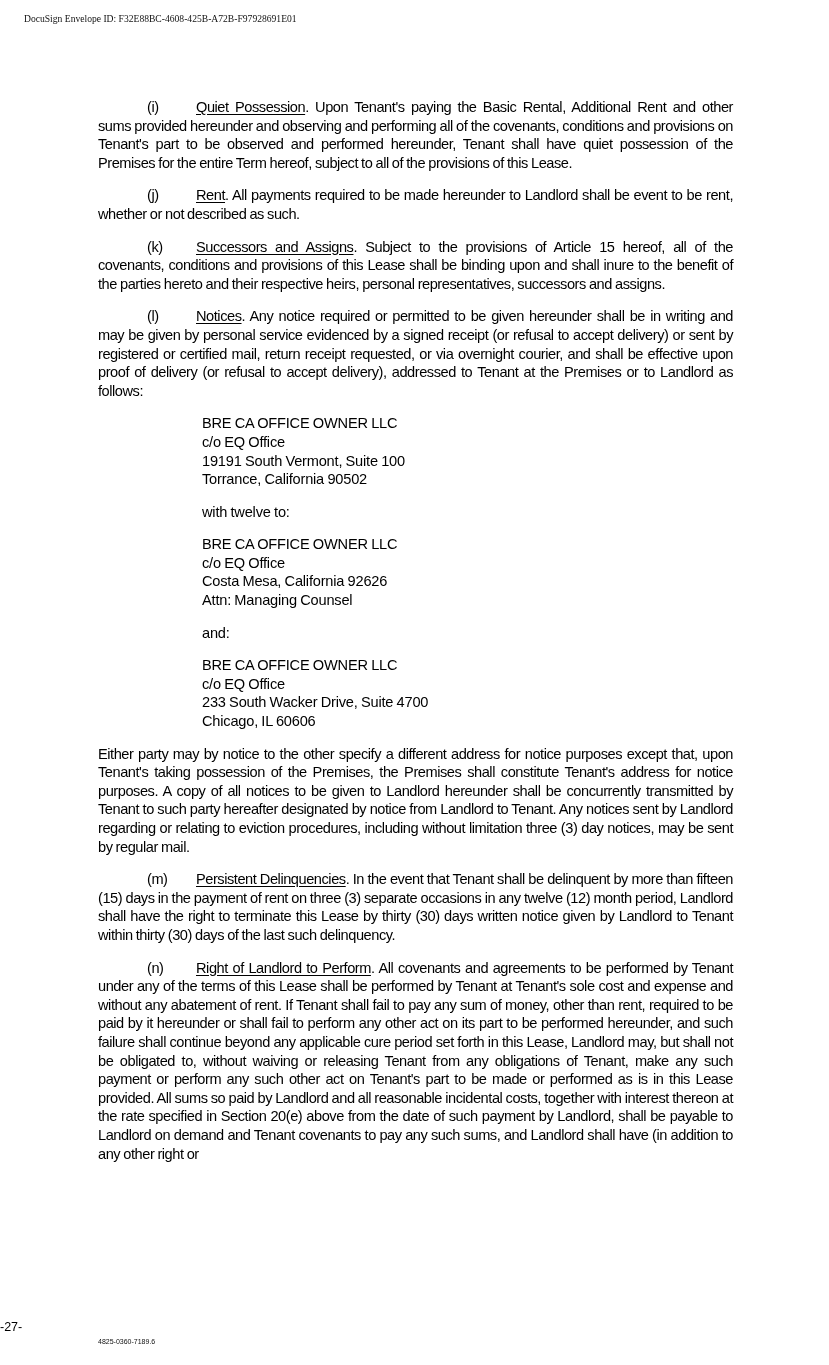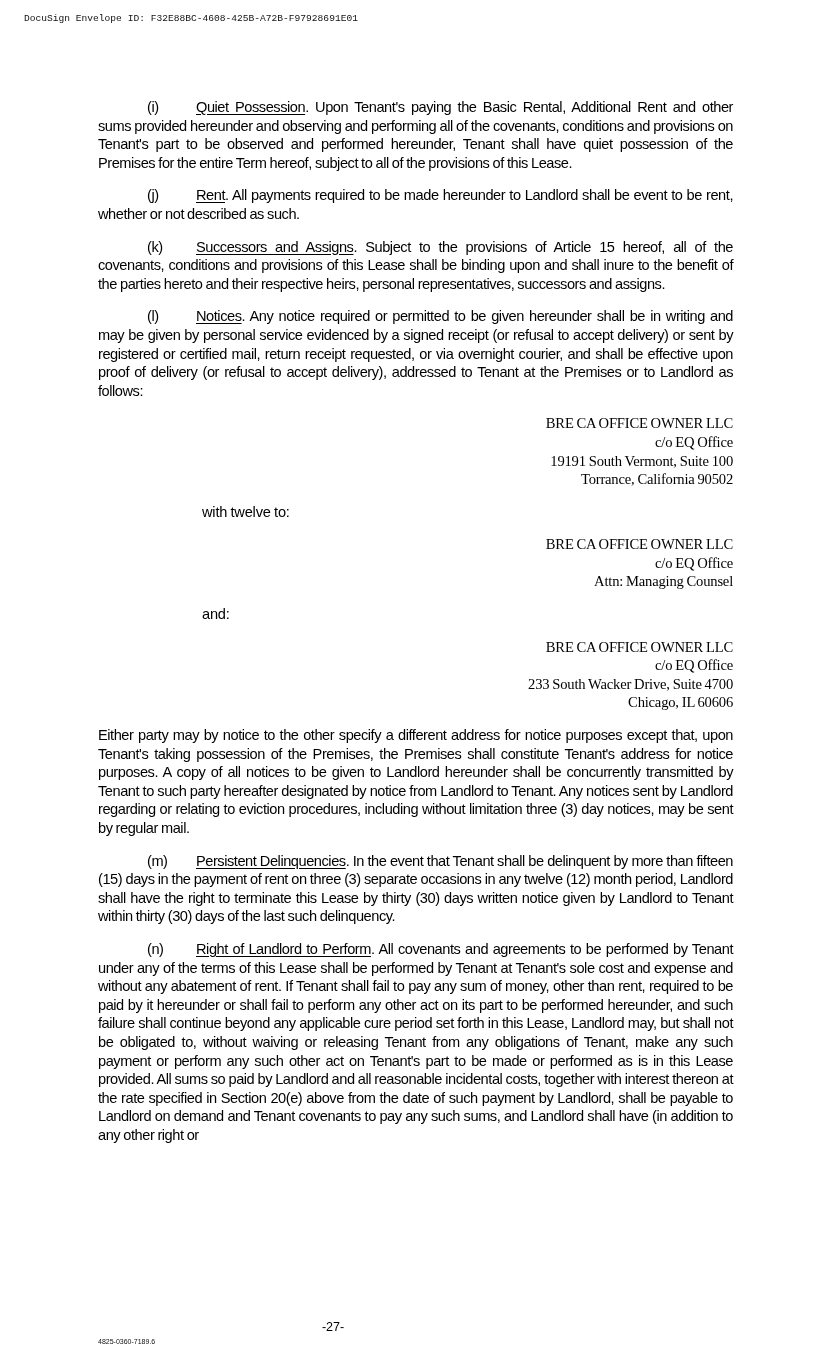--- a/index.html
+++ b/index.html
@@ -4,37 +4,37 @@
 <style>
   html, body { margin: 0; padding: 0; background: #ffffff; }
   body {
     width: 829px; height: 1365px; position: relative; overflow: hidden;
     color: #000;
     font-family: "Liberation Sans", sans-serif;
   }
   .envelope {
     position: absolute; left: 24px; top: 13px;
     font-size: 9.6px; color: #111;
-    font-family: Liberation Mono, monospace;
+    font-family: Liberation Serif, serif;
   }
   .page-content {
     position: absolute; left: 98px; top: 98px; width: 635px;
     font-size: 14.6px; line-height: 18.6px;
     letter-spacing: -0.45px; word-spacing: -0.5px;
     font-family: "Liberation Sans", sans-serif;
   }
   .para { margin: 0 0 14px 0; text-align: justify; text-align-last: left; }
   .para .lbl { display: inline-block; width: 49px; margin-left: 49px; }
   .para .head { text-decoration: underline; text-underline-offset: 2px; }
-  .address-block { margin: 0 0 14px 104px; text-align: right; letter-spacing: -0.2px; font-family: Liberation Serif, serif; }
+  .address-block { margin: 0 0 14px 104px; text-align: left; letter-spacing: -0.2px; }
   .address-block div { line-height: 18.6px; }
   .connector { margin: 0 0 14px 104px; letter-spacing: -0.2px; }
   .page-number {
     position: absolute; left: 0; width: 666px; top: 1320px;
-    text-align: center; font-size: 12.5px;
+    text-align: left; font-size: 12.5px;
   }
   .doc-id {
     position: absolute; left: 98px; top: 1338px;
     font-size: 7px; color: #111;
   }
 </style>
 </head>
 <body>
 
 <div class="envelope">DocuSign Envelope ID: F32E88BC-4608-425B-A72B-F97928691E01</div>
@@ -62,20 +62,21 @@
     <div>c/o EQ Office</div>
     <div>19191 South Vermont, Suite 100</div>
     <div>Torrance, California 90502</div>
   </div>
 
   <div class="connector">with twelve to:</div>
 
   <div class="address-block">
     <div>BRE CA OFFICE OWNER LLC</div>
     <div>c/o EQ Office</div>
+    <div>Costa Mesa, California 92626</div>
     <div>Attn:  Managing Counsel</div>
   </div>
 
   <div class="connector">and:</div>
 
   <div class="address-block">
     <div>BRE CA OFFICE OWNER LLC</div>
     <div>c/o EQ Office</div>
     <div>233 South Wacker Drive, Suite 4700</div>
     <div>Chicago, IL 60606</div>

